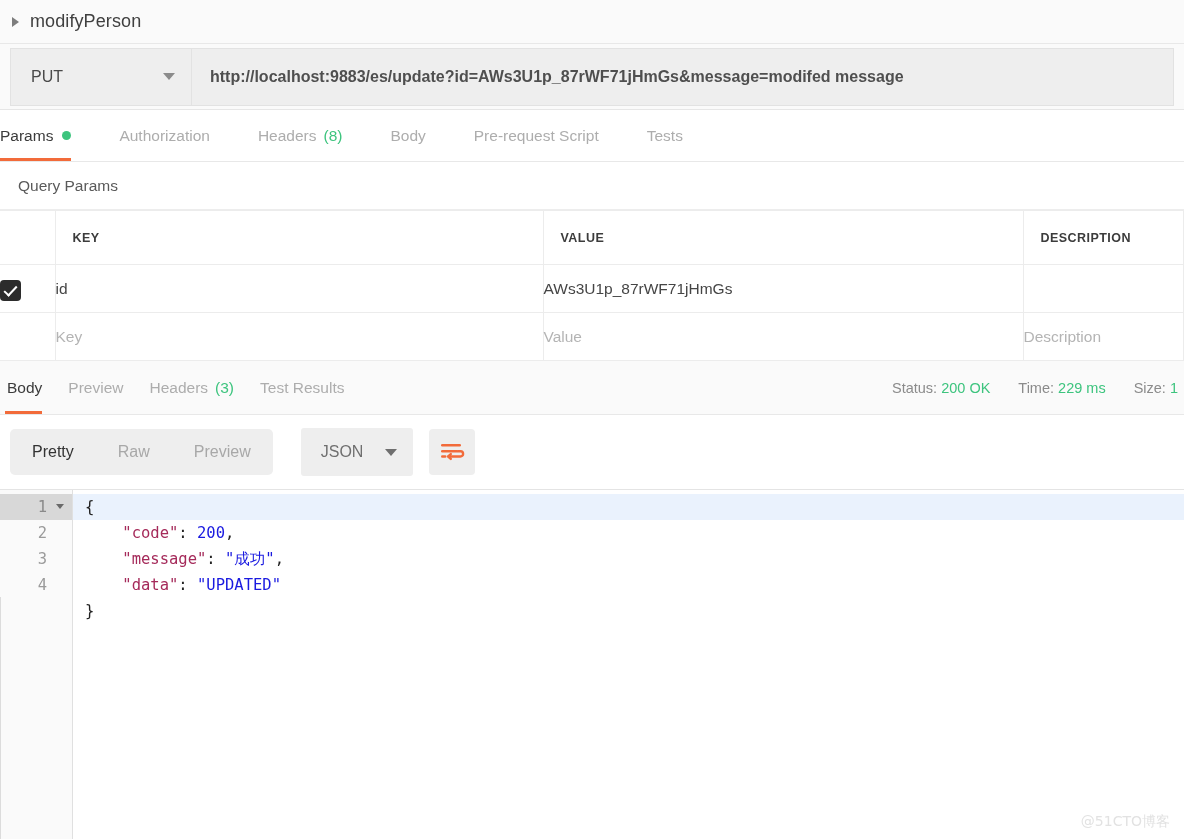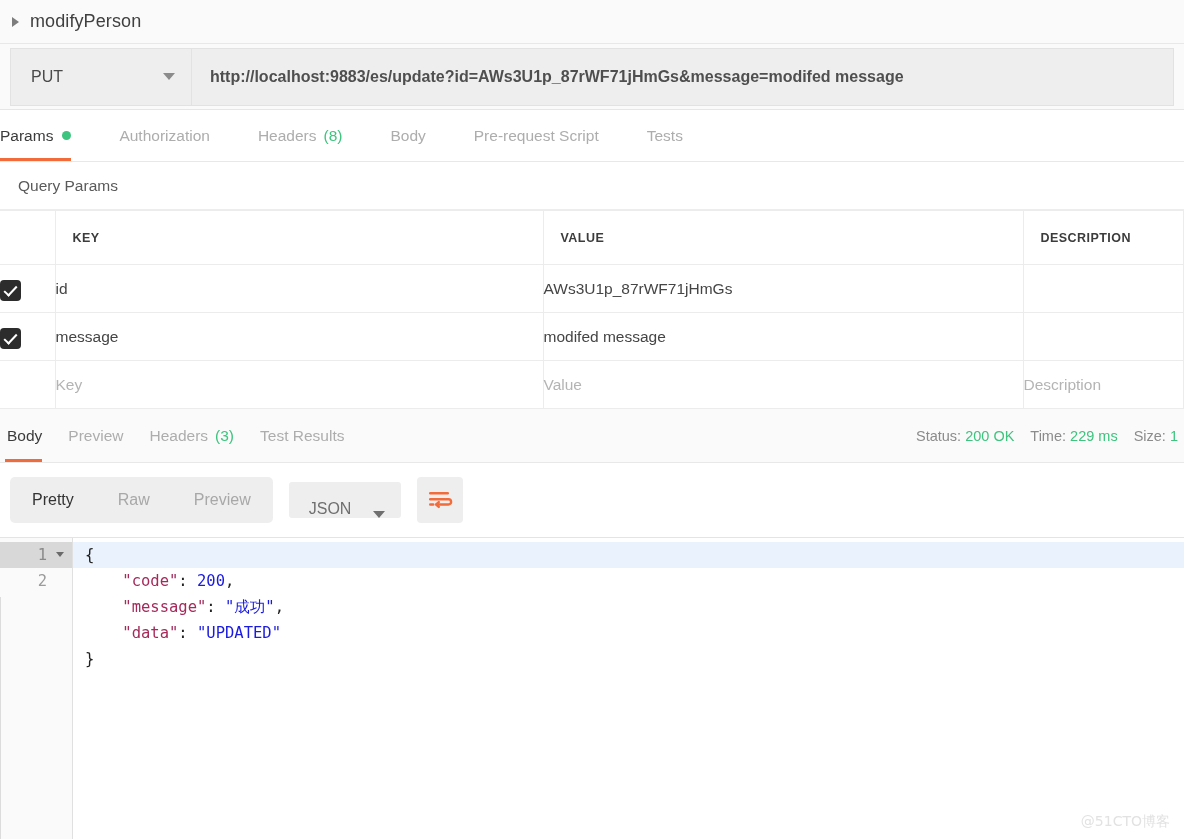--- a/index.html
+++ b/index.html
@@ -136,40 +136,40 @@
     display: flex; align-items: stretch;
     padding-left: 7px;
   }
   .respbar .tab { margin-right: 12px; padding: 0 14px 0 0; }
   .respbar .tab.active:after { right: 14px; }
   .status {
     margin-left: auto; display: flex; align-items: center;
     padding-right: 6px; font-size: 14.5px; color: #8b8b8b;
     white-space: nowrap; overflow: hidden;
   }
-  .status .grp { margin-left: 16px; }
+  .status .grp { margin-left: 28px; }
   .status .val { color: #3dc47e; }
 
   
   .viewbar {
     height: 74px; background: #fff;
     display: flex; align-items: center;
     padding-left: 10px;
   }
   .segment {
     height: 46px; background: #eeeeee; border-radius: 5px;
     display: flex; align-items: center;
   }
   .segment .seg {
     padding: 0 22px; font-size: 16px; color: #a8a8a8;
   }
   .segment .seg.active { color: #333333; }
   .fmt {
-    height: 36px; background: #eeeeee; border-radius: 3px;
-    margin-left: 16px; display: flex; align-items: flex-end;
+    height: 48px; background: #eeeeee; border-radius: 3px;
+    margin-left: 28px; display: flex; align-items: center;
     padding: 0 16px 0 20px; font-size: 16px; color: #6f6f6f;
   }
   .fmt .caret { margin-left: 22px; border-top-color: #6f6f6f; }
   .wrapbtn {
     width: 46px; height: 46px; background: #eeeeee; border-radius: 4px;
     margin-left: 16px; display: flex; flex-direction: column;
     align-items: center; justify-content: center;
   }
 
   
@@ -283,28 +283,20 @@
     </tr>
     <tr>
       <td class="chkcell">
         <span class="chk"></span>
       </td>
       <td class="cell">id</td>
       <td class="cell">AWs3U1p_87rWF71jHmGs</td>
       <td class="cell"></td>
     </tr>
     <tr>
-      <td class="chkcell">
-        <span class="chk"></span>
-      </td>
-      <td class="cell">message</td>
-      <td class="cell">modifed message</td>
-      <td class="cell"></td>
-    </tr>
-    <tr>
       <td class="chkcell"></td>
       <td class="cell ph">Key</td>
       <td class="cell ph">Value</td>
       <td class="cell ph">Description</td>
     </tr>
   </tbody>
     </table>
 
   <div class="respbar">
     <div class="tab active">

